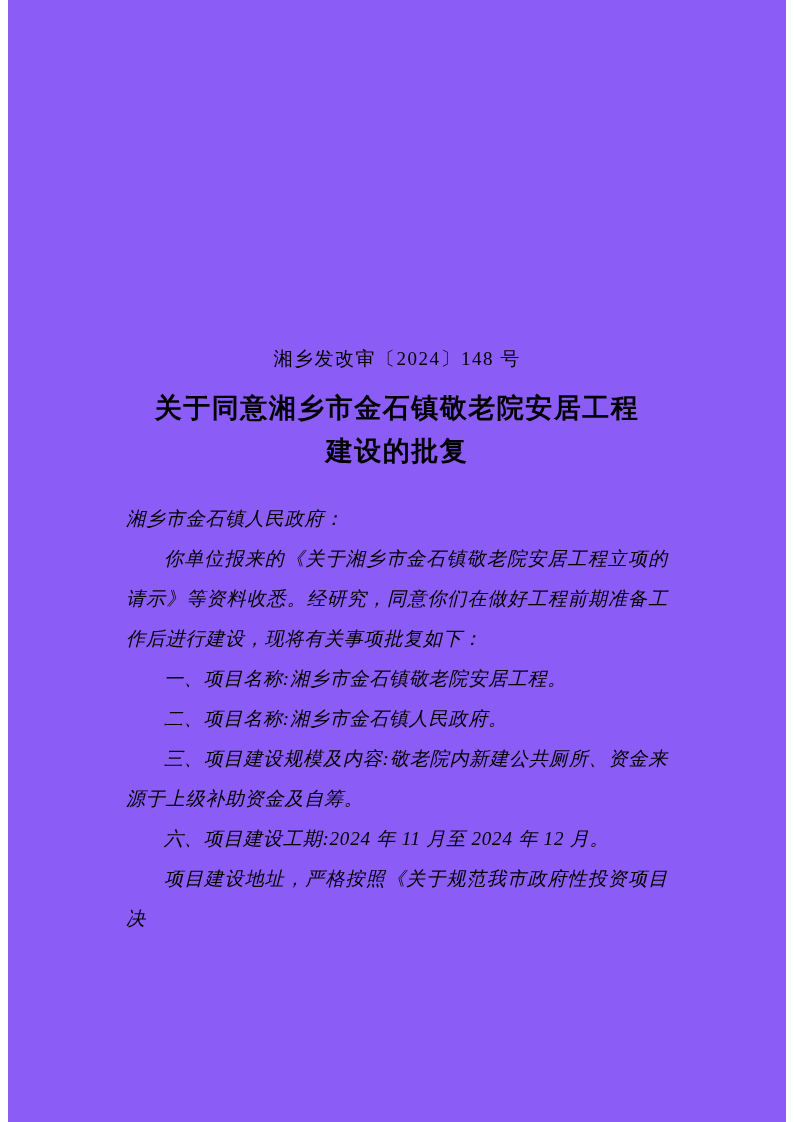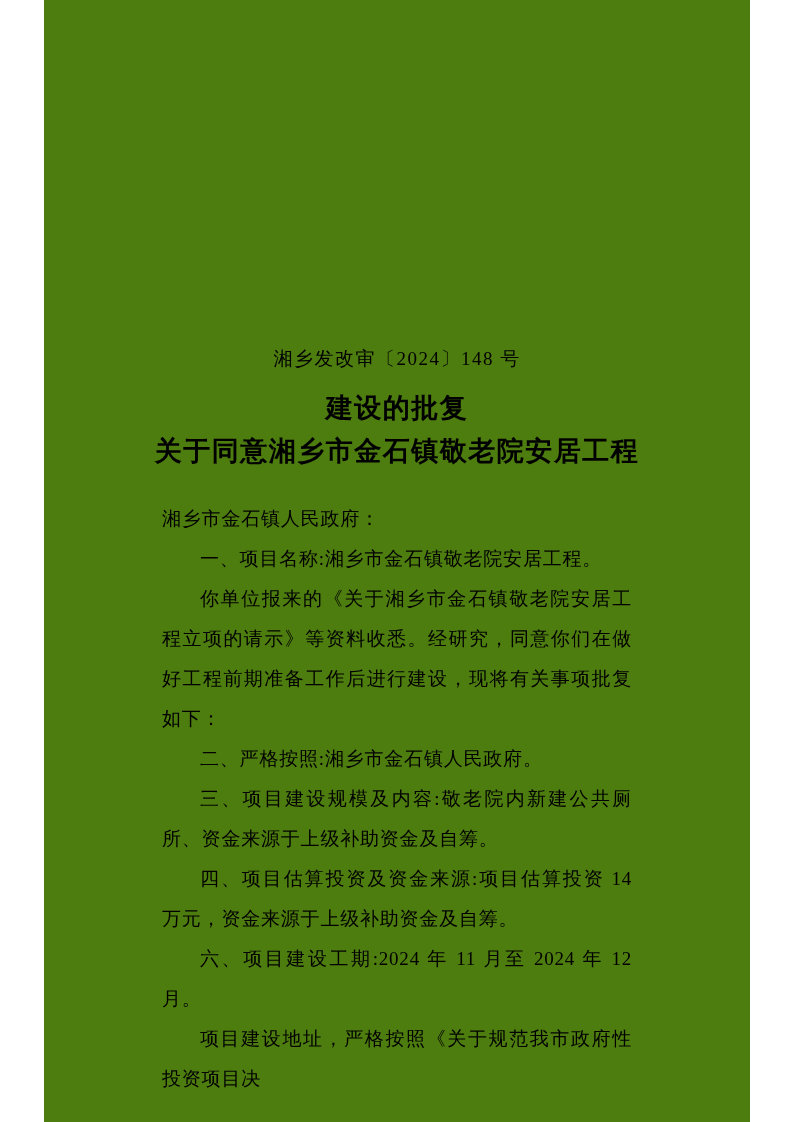--- a/index.html
+++ b/index.html
@@ -2,24 +2,24 @@
 <html><head>
 <meta charset="utf-8">
 <style>
   html, body {
     margin: 0;
     padding: 0;
     background: #ffffff;
   }
   .page {
     position: relative;
-    width: 706px;
+    width: 778px;
     height: 1122px;
     margin: 0 auto;
-    background: #4d7c0f;
+    background: #8b5cf6;
     color: #000000;
     font-family: "Liberation Serif", serif;
     box-sizing: border-box;
     overflow: hidden;
   }
   .doc-number {
     padding-top: 346px;
     text-align: center;
     font-size: 19px;
     line-height: 26px;
@@ -40,41 +40,41 @@
     margin: 26px 118px 0 118px;
     font-size: 19px;
     line-height: 40px;
     letter-spacing: 0.8px;
     text-align: justify;
     text-justify: inter-ideograph;
   }
   .content p {
     margin: 0;
     padding: 0;
+    font-style: italic;
   }
   .content p.indent {
     text-indent: 2em;
   }
 </style>
 </head>
 <body>
 
 <div class="page">
 
   <div class="doc-number">湘乡发改审〔2024〕148 号</div>
 
   <h1 class="doc-title">
+    <span class="title-line">关于同意湘乡市金石镇敬老院安居工程</span>
     <span class="title-line">建设的批复</span>
-    <span class="title-line">关于同意湘乡市金石镇敬老院安居工程</span>
   </h1>
 
   <div class="content">
     <p>湘乡市金石镇人民政府：</p>
+    <p class="indent">你单位报来的《关于湘乡市金石镇敬老院安居工程立项的请示》等资料收悉。经研究，同意你们在做好工程前期准备工作后进行建设，现将有关事项批复如下：</p>
     <p class="indent">一、项目名称:湘乡市金石镇敬老院安居工程。</p>
-    <p class="indent">你单位报来的《关于湘乡市金石镇敬老院安居工程立项的请示》等资料收悉。经研究，同意你们在做好工程前期准备工作后进行建设，现将有关事项批复如下：</p>
-    <p class="indent">二、严格按照:湘乡市金石镇人民政府。</p>
+    <p class="indent">二、项目名称:湘乡市金石镇人民政府。</p>
     <p class="indent">三、项目建设规模及内容:敬老院内新建公共厕所、资金来源于上级补助资金及自筹。</p>
-    <p class="indent">四、项目估算投资及资金来源:项目估算投资 14 万元，资金来源于上级补助资金及自筹。</p>
     <p class="indent">六、项目建设工期:2024 年 11 月至 2024 年 12 月。</p>
     <p class="indent">项目建设地址，严格按照《关于规范我市政府性投资项目决</p>
   </div>
 
 </div>
 
 </body></html>

